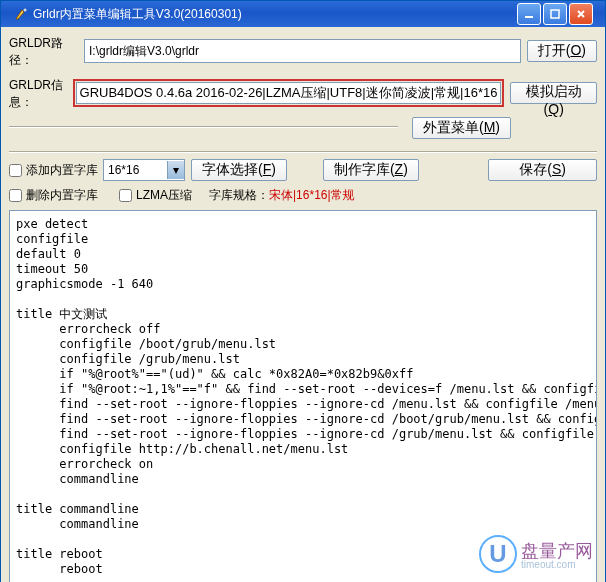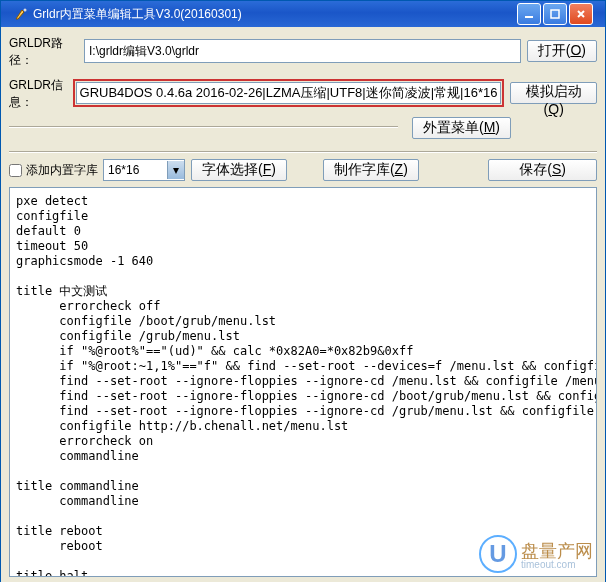--- a/index.html
+++ b/index.html
@@ -22,21 +22,21 @@
 .sep{border-top:1px solid #aca899;border-bottom:1px solid #fff;margin:4px 0 6px}
 .chk{display:flex;align-items:center}
 .chk input{margin:0 4px 0 0}
 .combo{display:flex;align-items:center;border:1px solid #7f9db9;background:#fff;height:20px;width:80px}
 .combo span{flex:1;padding:0 4px}
 .combo .ar{width:16px;height:18px;background:linear-gradient(#cde,#9bd);display:flex;align-items:center;justify-content:center;border-left:1px solid #7f9db9}
 .editor{margin-top:6px;border:1px solid #7f9db9;background:#fff;height:376px;padding:6px;font-family:"SimSun",monospace;font-size:12px;line-height:15px;white-space:pre;overflow:hidden;color:#000}
 .wm{position:absolute;right:12px;bottom:8px;display:flex;align-items:center;opacity:.72}
 .wm .logo{width:34px;height:34px;border-radius:50%;background:#fff;border:2px solid #1e90ff;display:flex;align-items:center;justify-content:center;margin-right:4px}
 .wm .big{font-size:24px;color:#2a74d8;font-weight:bold;font-family:Arial}
-.wm .cn{font-size:18px;color:#a16207}
+.wm .cn{font-size:18px;color:#701a75}
 .wm .sub{font-size:10px;color:#88aacc;margin-top:-4px}
 .window{position:relative}
 .spec{color:#c00}
 </style>
 </head>
 <body>
 
 <div class="window">
   <div class="titlebar">
     <span class="ico">
@@ -91,20 +91,32 @@
       <div class="combo">
           <span>16*16</span>
           <div class="ar">▾</div>
         </div>
       <button class="btn"><span>字体选择</span>(<span class="uk">F</span>)</button>
       <div style="width:30px"></div>
       <button class="btn"><span>制作字库</span>(<span class="uk">Z</span>)</button>
       <div style="flex:1"></div>
       <button class="btn" style="padding:0 30px"><span>保存</span>(<span class="uk">S</span>)</button>
     </div>
+    <div class="row">
+      <div class="chk" style="width:110px">
+          <input type="checkbox" style="">
+          <span>删除内置字库</span>
+        </div>
+      <div class="chk" style="width:90px">
+          <input type="checkbox" style="">
+          <span>LZMA压缩</span>
+        </div>
+      <span>字库规格：</span>
+      <span class="spec">宋体|16*16|常规</span>
+    </div>
 
     <div class="editor">pxe detect
 configfile
 default 0
 timeout 50
 graphicsmode -1 640
 
 title 中文测试
       errorcheck off
       configfile /boot/grub/menu.lst

